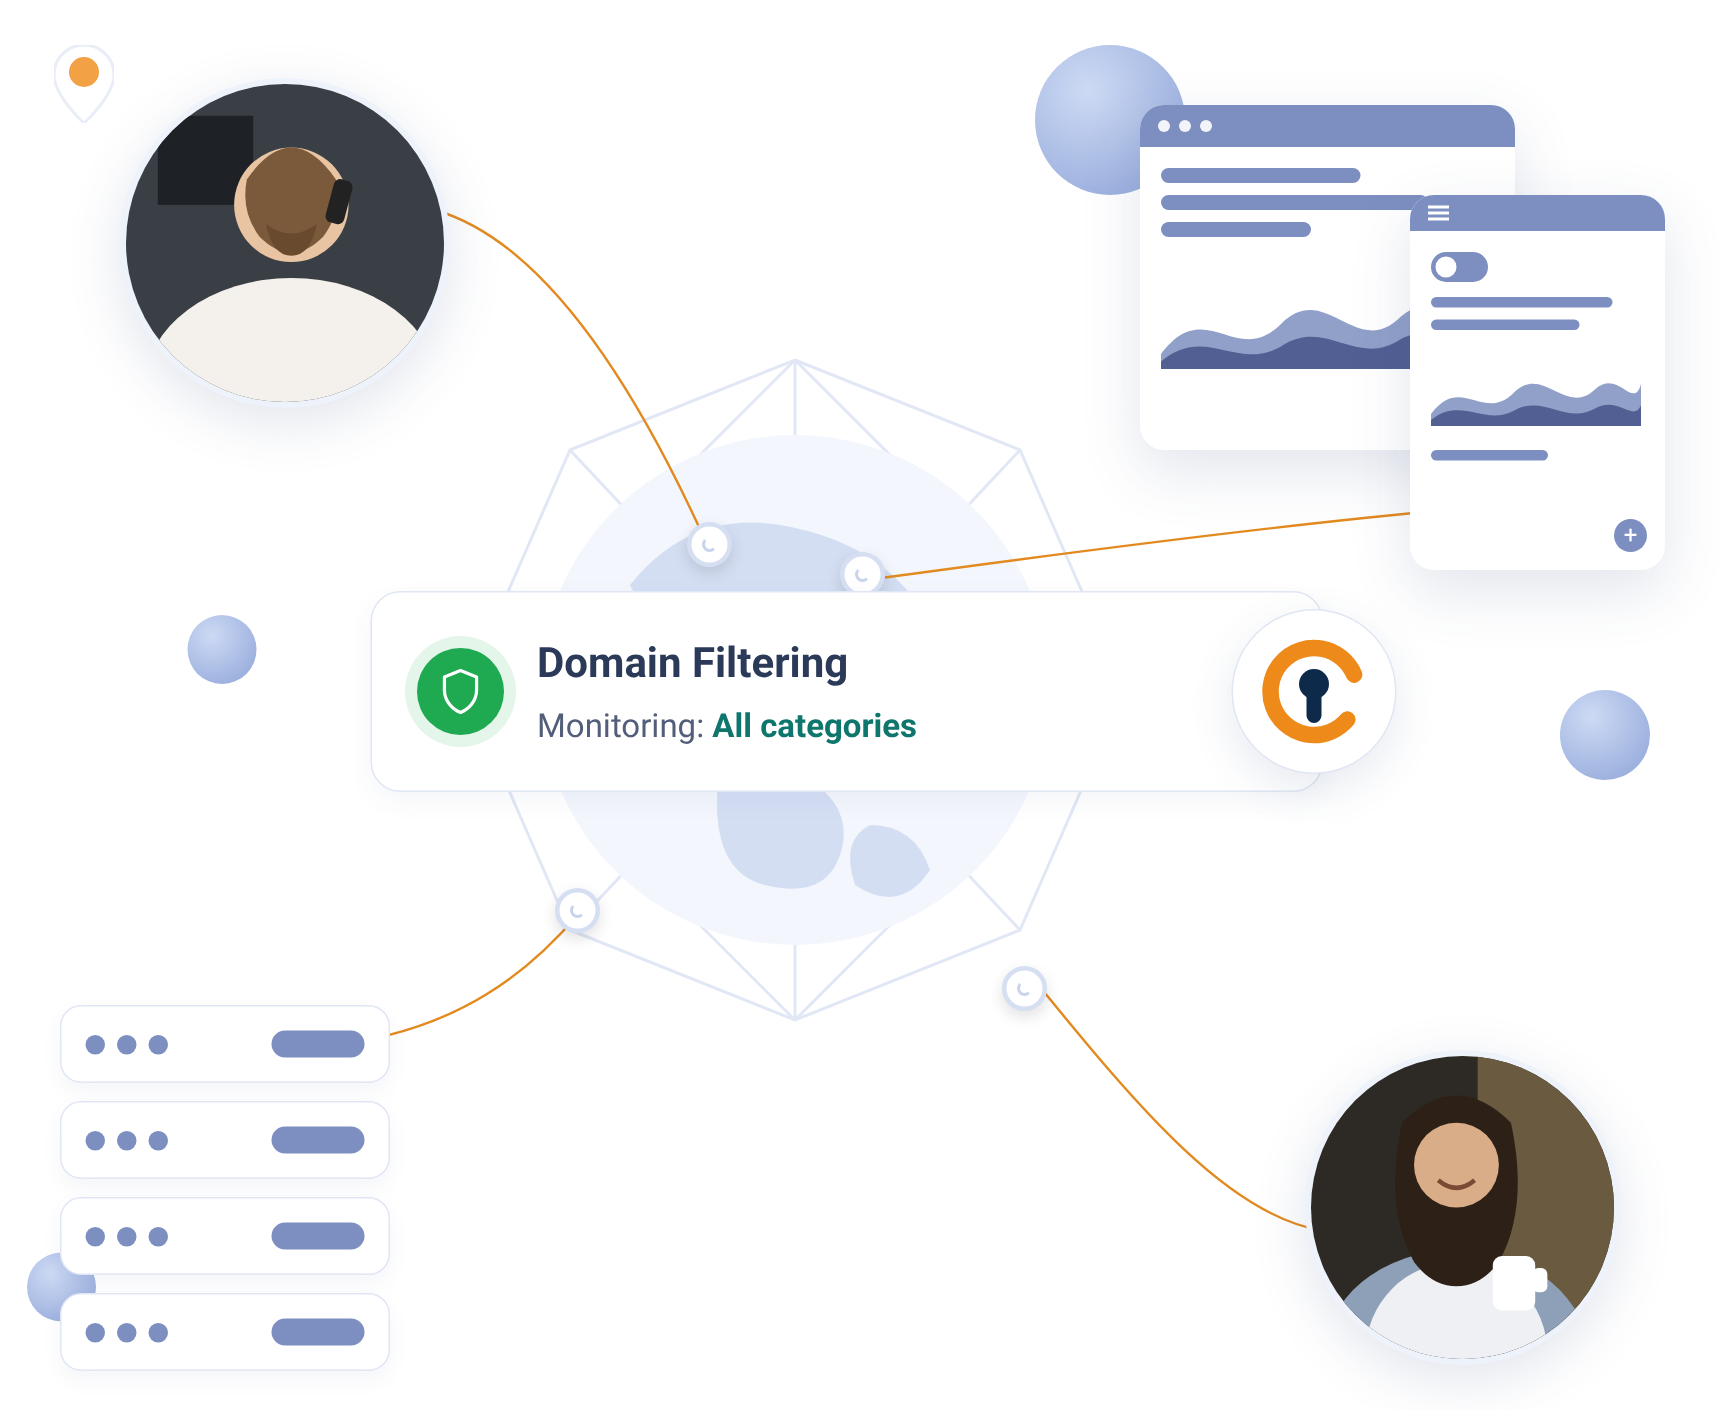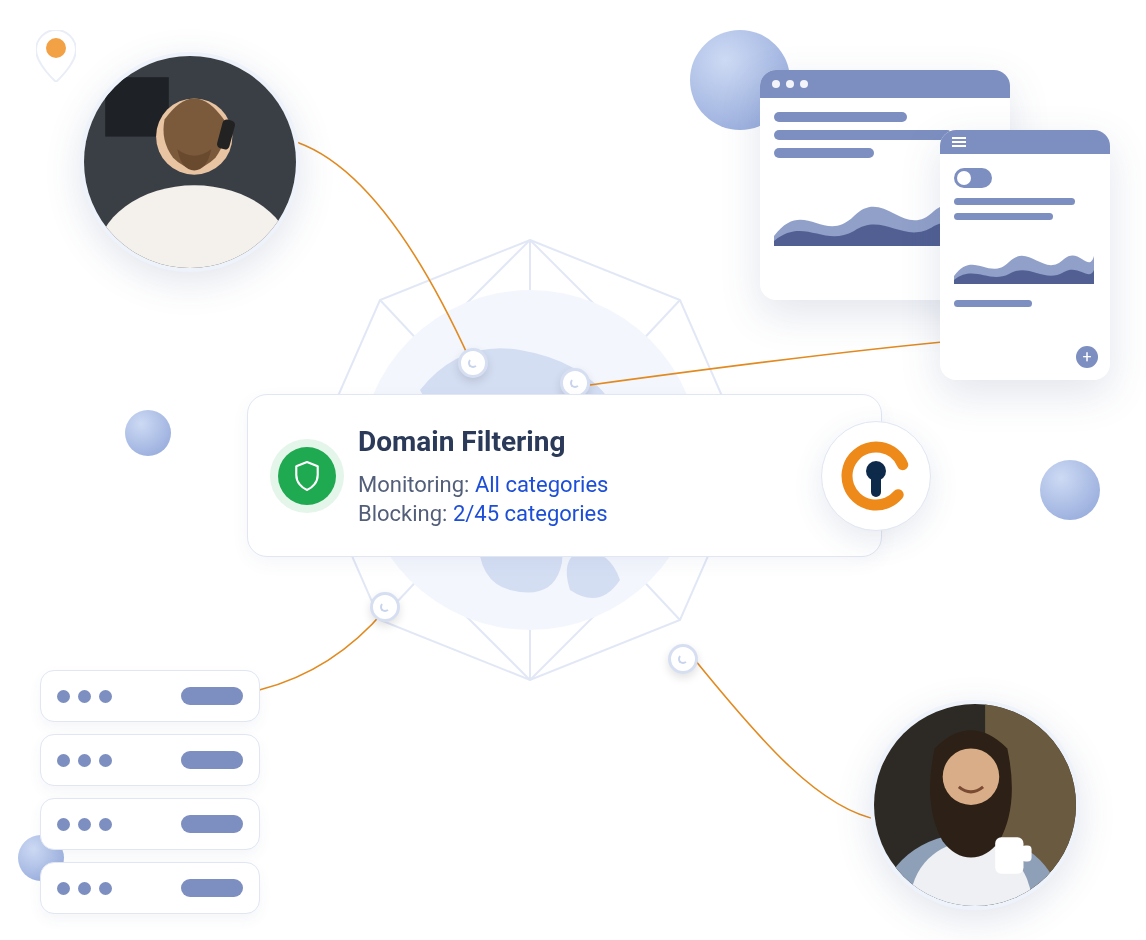--- a/index.html
+++ b/index.html
@@ -61,21 +61,21 @@
     box-shadow: 0 6px 18px rgba(60,80,130,.05);
   }
   .card-icon {
     position:absolute; left:30px; top:50%; transform:translateY(-50%);
     width:58px; height:58px; border-radius:50%; background:#1fa951;
     box-shadow: 0 0 0 8px rgba(31,169,81,.12);
     display:flex; align-items:center; justify-content:center;
   }
   .card-title { font-size: 28px; font-weight: 700; color:#2c3a59; margin-bottom:14px; }
   .card-line { font-size: 22px; color:#535f7a; margin-top:4px; }
-  .card-line strong { font-weight: 400; color:#1d4ed8; }
+  .card-line strong { font-weight: 700; color:#0f766e; }
 
   
   .ovpn {
     position:absolute; right:-50px; top:50%; transform:translateY(-50%);
     width:110px; height:110px; border-radius:50%; background:#fff;
     border:1.5px solid #e0e6f3; box-shadow:0 10px 30px rgba(60,80,130,.12);
     display:flex; align-items:center; justify-content:center;
   }
 
   
@@ -267,23 +267,20 @@
   <div class="card">
     <div class="card-icon">
       <svg width="28" height="30" viewBox="0 0 24 28">
         <path d="M12 1 L22 5 V13 C22 20 17 25 12 27 C7 25 2 20 2 13 V5 Z" fill="none" stroke="#fff" stroke-width="2" stroke-linejoin="round"></path>
       </svg>
     </div>
     <div class="card-title">Domain Filtering</div>
     <div class="card-line">
       <span>Monitoring: </span><strong>All categories</strong>
     </div>
-    <div class="card-line">
-      <span>Blocking: </span><strong>2/45 categories</strong>
-    </div>
     <div class="ovpn">
       <svg width="70" height="70" viewBox="0 0 70 70">
         <path d="M35 6 a29 29 0 1 1 -0.01 0" fill="none" stroke="#ed8a19" stroke-width="11" stroke-linecap="round" stroke-dasharray="150 40" transform="rotate(130 35 35)"></path>
         <circle cx="35" cy="30" r="10" fill="#0e2a4a"></circle>
         <rect x="30" y="32" width="10" height="24" rx="5" fill="#0e2a4a"></rect>
       </svg>
     </div>
   </div>
 
 </div>

